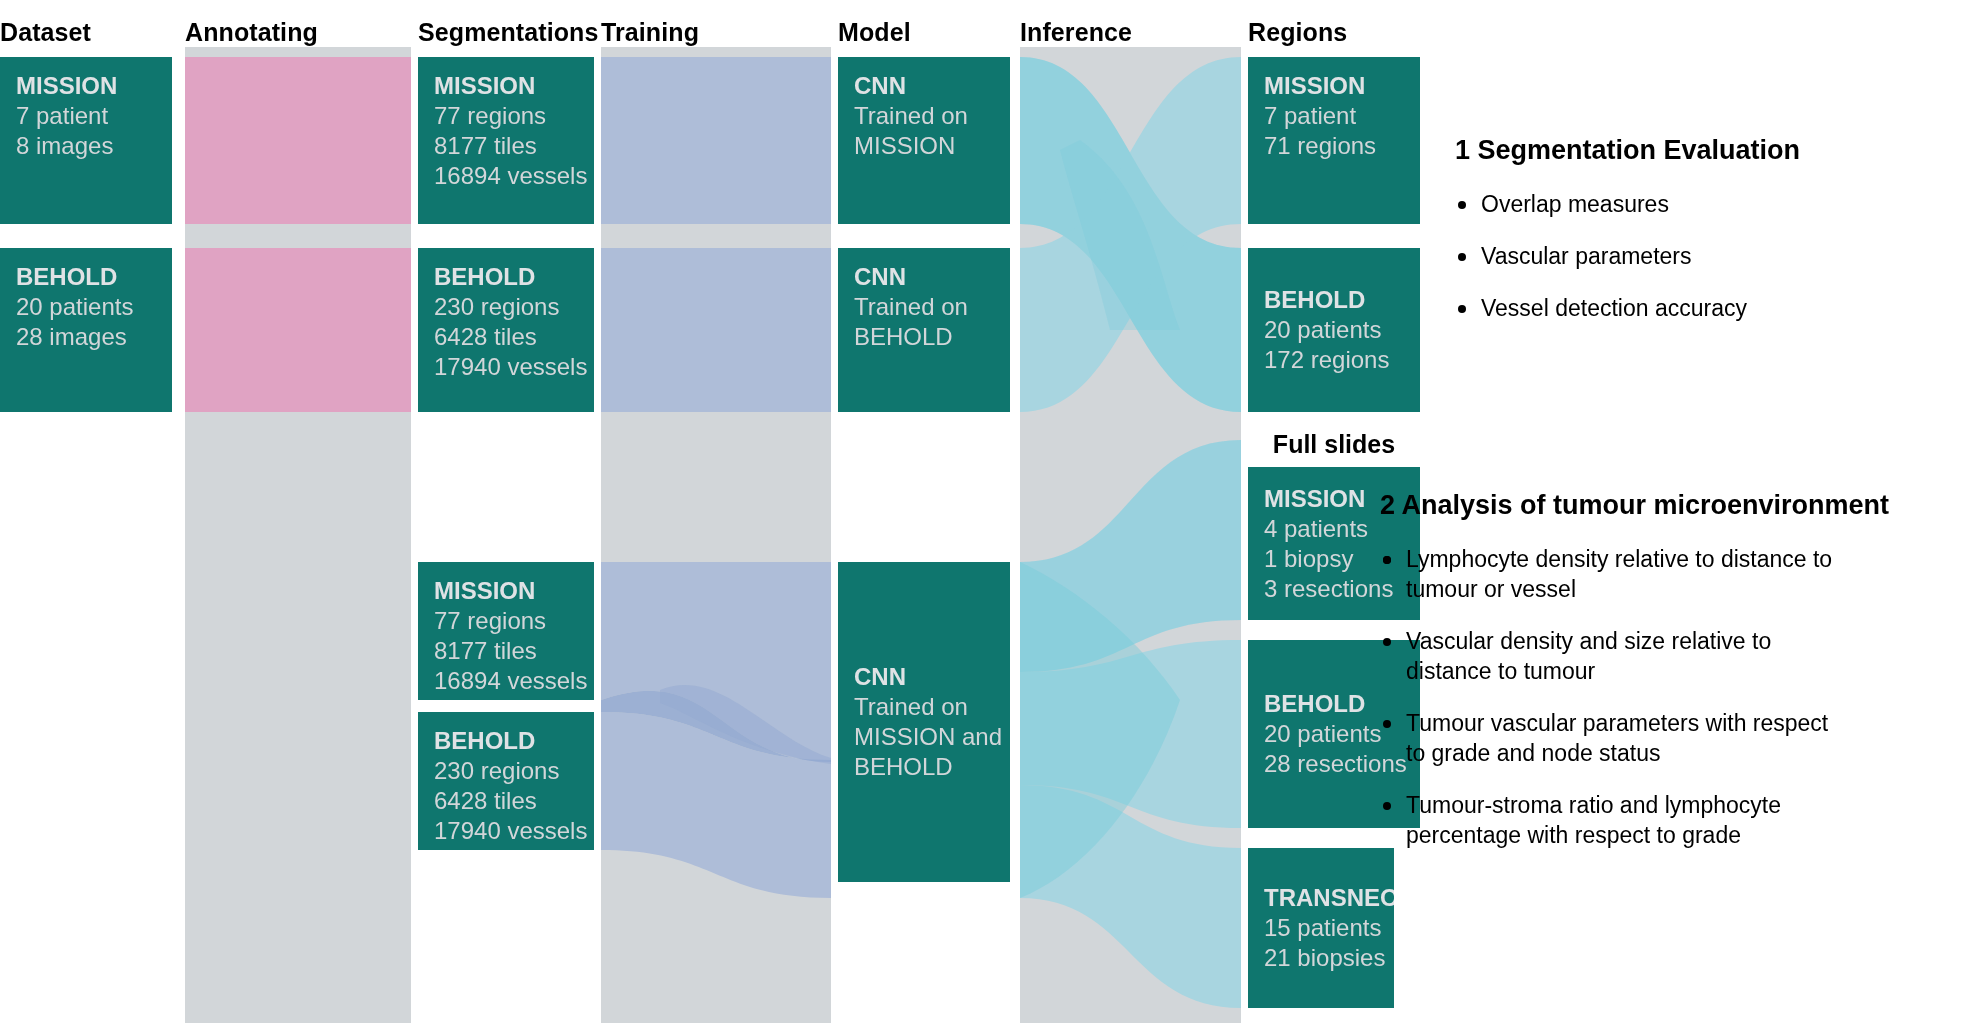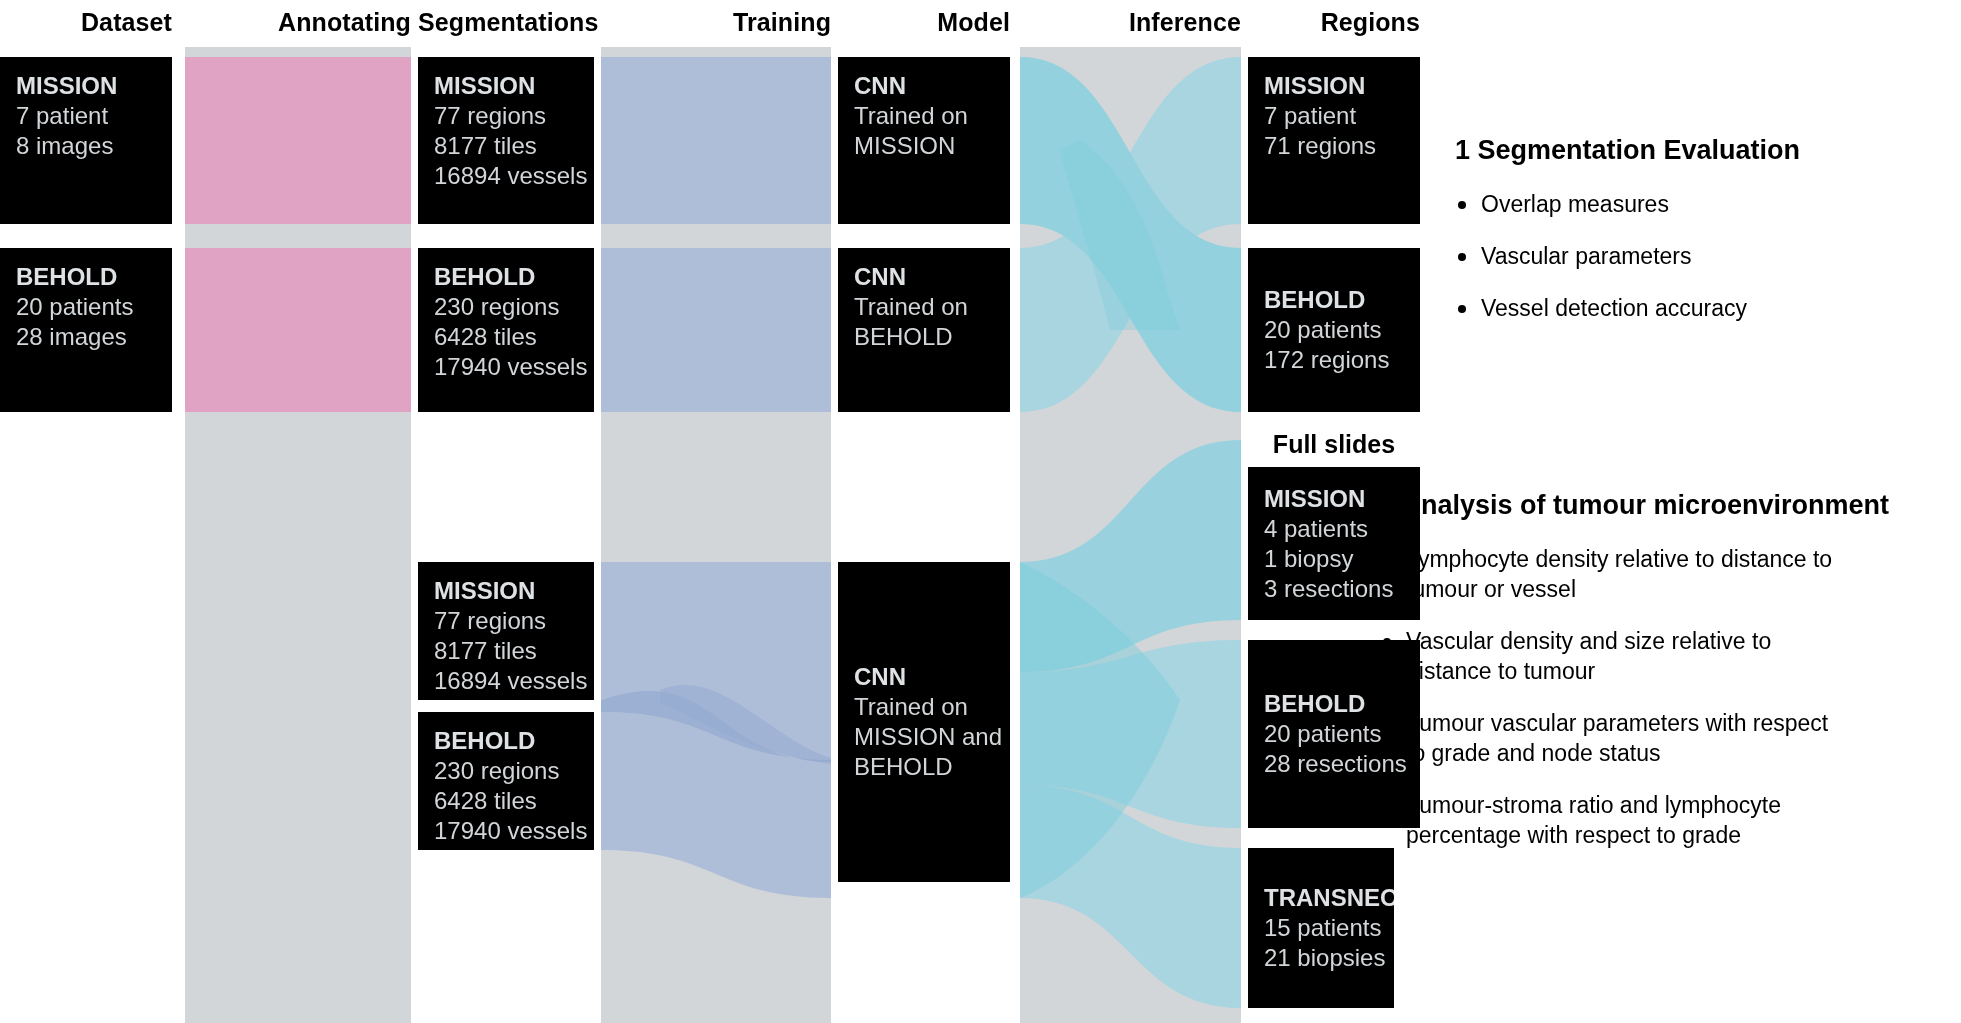--- a/index.html
+++ b/index.html
@@ -21,33 +21,33 @@
 
   
   .band {
     position: absolute;
     background: #d2d6d9;
   }
 
   
   .col-header {
     position: absolute;
-    top: 8px;
-    text-align: right;
+    top: 18px;
+    text-align: left;
     font-size: 25px;
     font-weight: bold;
     color: #000000;
     letter-spacing: 0.1px;
     white-space: nowrap;
   }
 
   
   .node {
     position: absolute;
-    background: #000000;
+    background: #0f766e;
     color: #d9dcdf;
     box-sizing: border-box;
     padding: 14px 16px 0 16px;
     overflow: hidden;
   }
   .node.vcenter {
     display: flex;
     flex-direction: column;
     justify-content: center;
     padding-top: 0;

